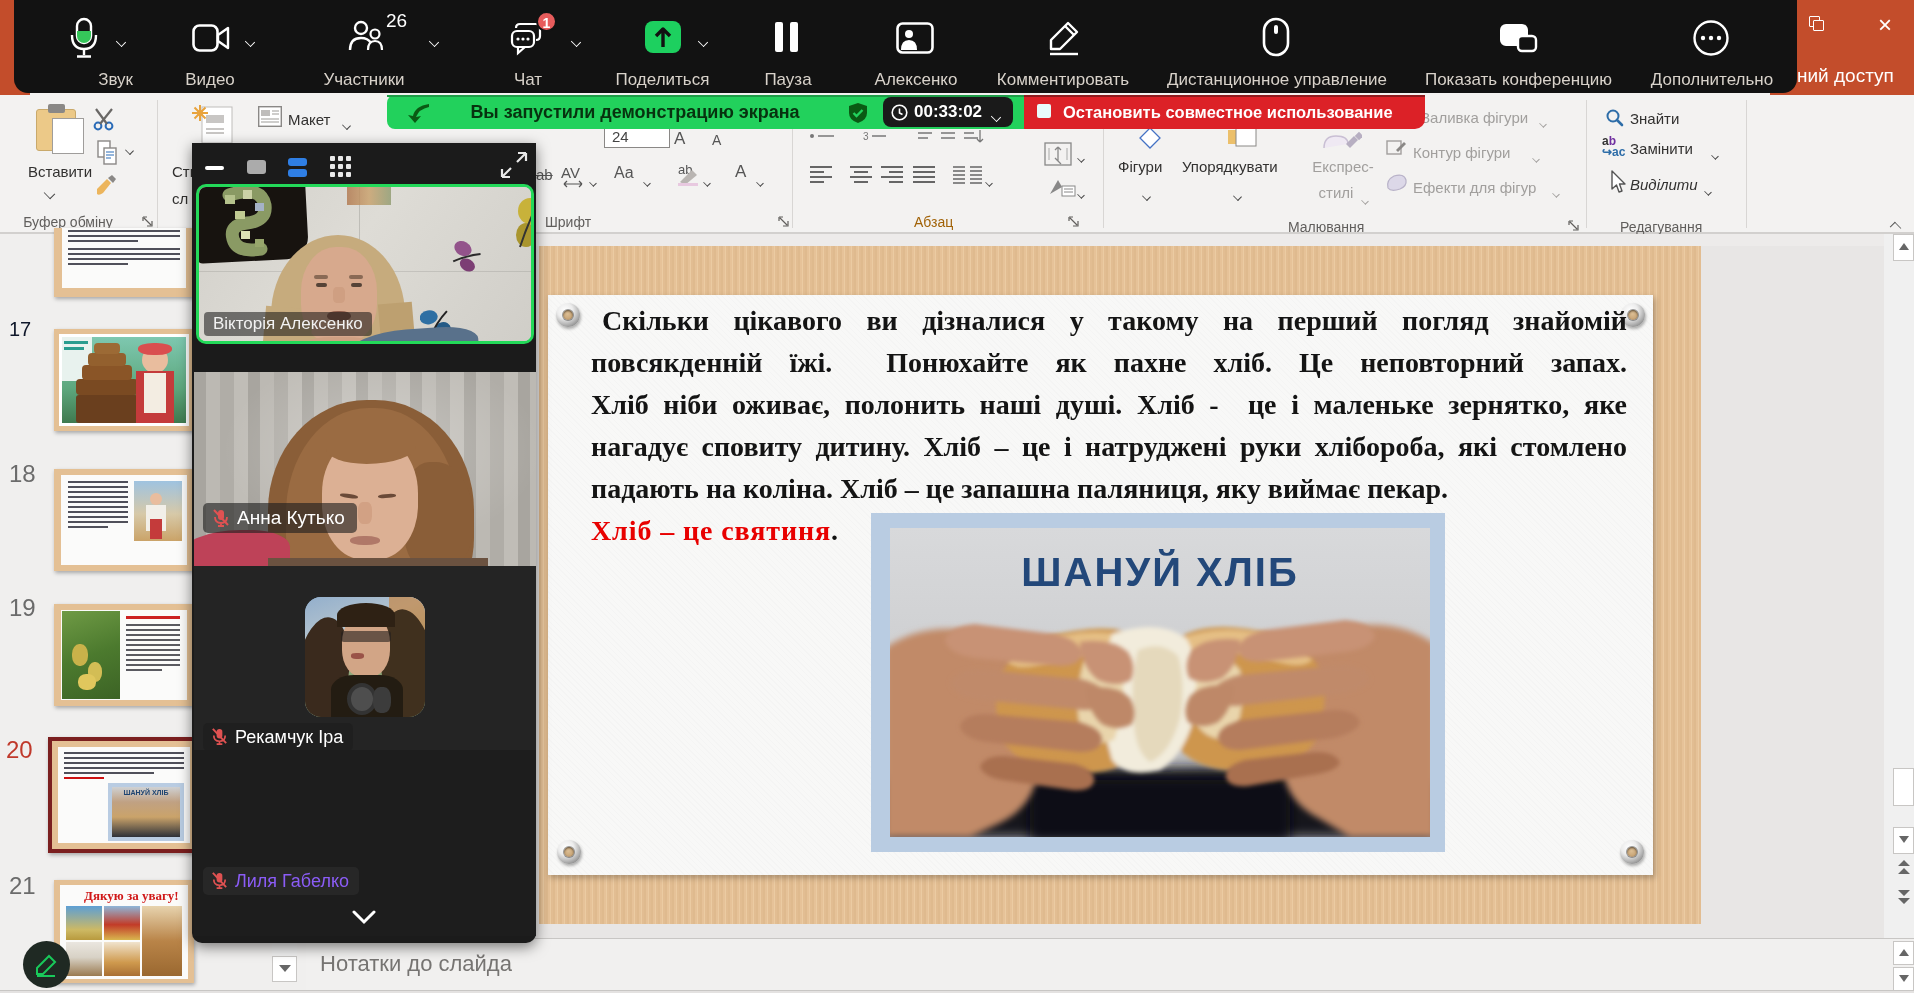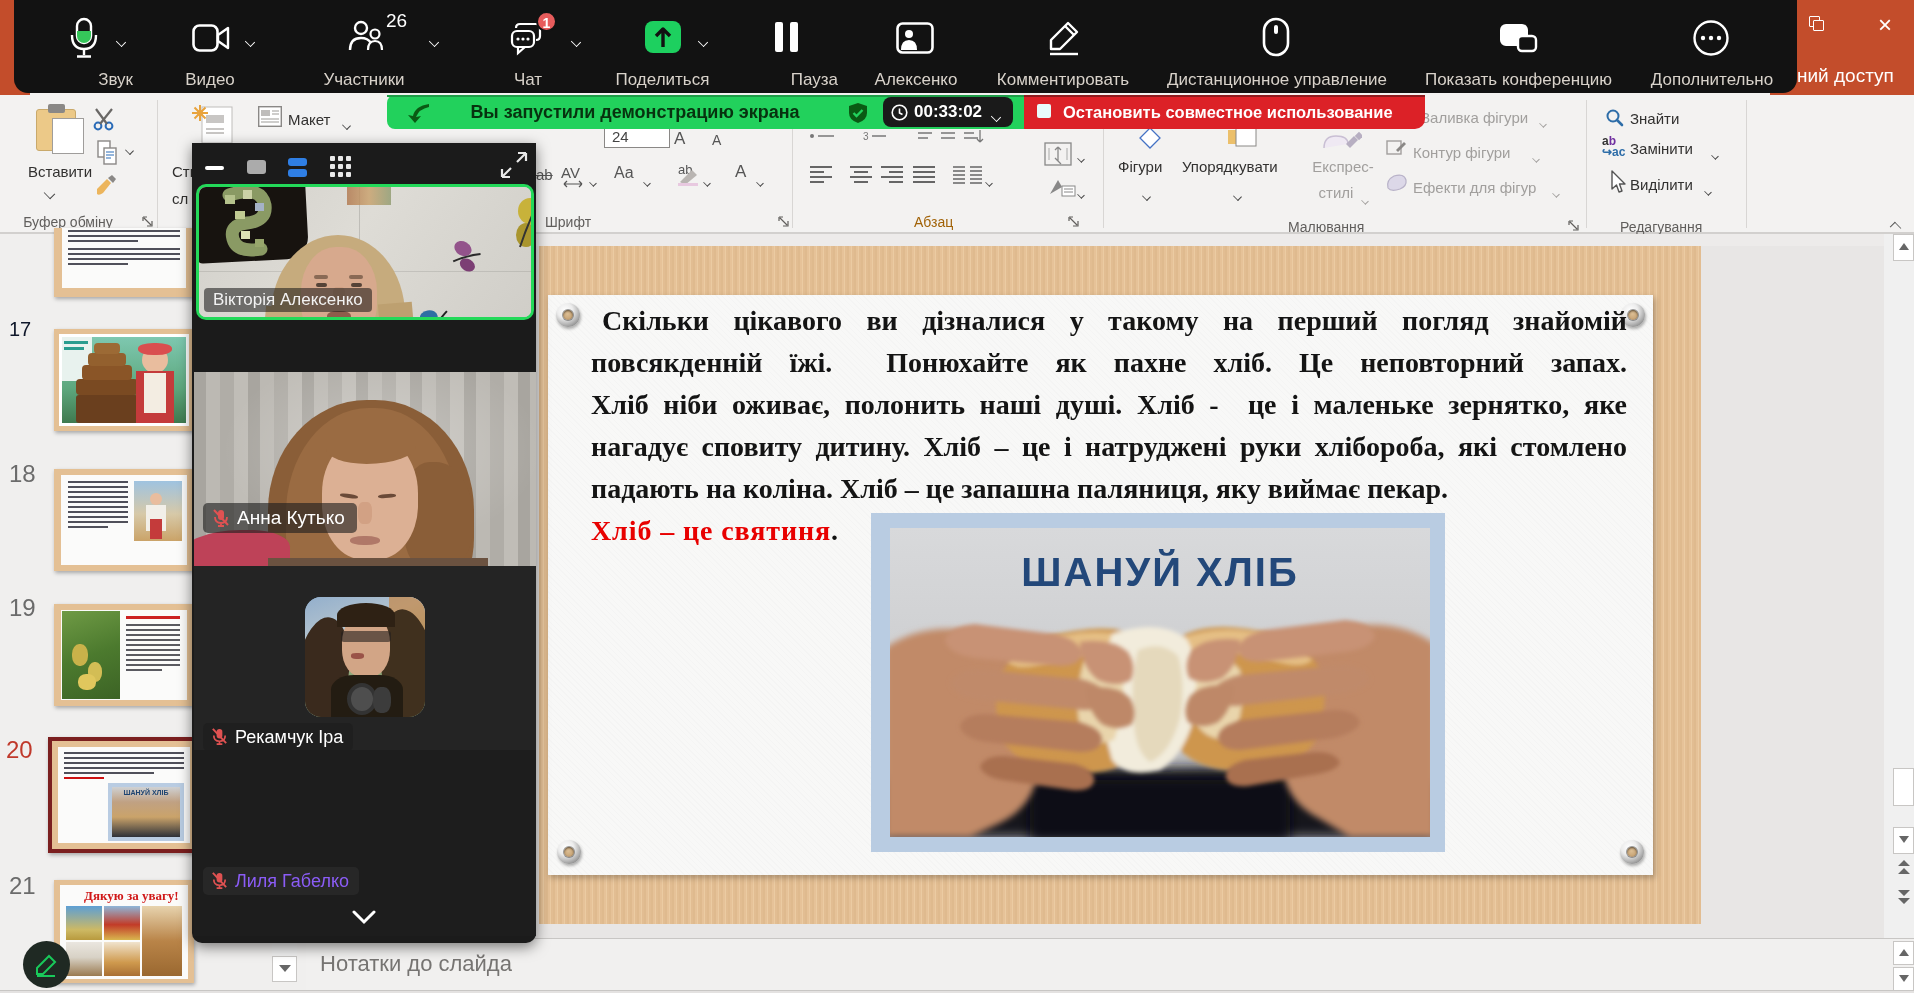--- a/index.html
+++ b/index.html
@@ -205,21 +205,21 @@
       <path d="M12 12 l5 5" stroke="#2D6DA8" stroke-width="2.6" stroke-linecap="round"></path>
     </svg>
   <div class="abs" style="left:1630px;top:110px;font-size:15px;color:#323130;">Знайти</div>
   <div class="abs" style="left:1602px;top:134px;font-size:12px;font-weight:bold;"><span style="color:#333;">a</span><span style="color:#7030A0;">b</span></div>
   <div class="abs" style="left:1602px;top:145px;font-size:12px;font-weight:bold;color:#2D6DA8;">↪ac</div>
   <div class="abs" style="left:1630px;top:140px;font-size:15px;color:#323130;">Замінити</div>
   <div class="abs" style="left:1712px;top:145px;"><span class="chev" style="width:6px;height:6px;"></span></div>
   <svg class="abs" style="left:1608px;top:170px;" width="18" height="24" viewBox="0 0 18 24">
       <path d="M4 1 L4 19 L8.5 15 L11 22 L14 21 L11.5 14 L17 14 Z" fill="#fff" stroke="#555" stroke-width="1.4" stroke-linejoin="round"></path>
     </svg>
-  <div class="abs" style="left:1630px;top:176px;font-size:15px;color:#323130;">Виділити</div>
+  <div class="abs" style="left:1630px;top:176px;font-size:15px;color:#323130;font-style:italic;">Виділити</div>
   <div class="abs" style="left:1705px;top:181px;"><span class="chev" style="width:6px;height:6px;"></span></div>
   <div class="abs" style="left:1620px;top:219px;font-size:14px;color:#605E5C;">Редагування</div>
   <div class="abs" style="left:1746px;top:100px;width:1px;height:128px;background:#D8D6D4;"></div>
   <div class="abs" style="left:1891px;top:218px;"><span class="chev" style="width:9px;height:9px;border-color:#555;transform:rotate(-135deg) scale(1,0.8);"></span></div>
 </div>
 
 <div class="abs" style="left:0;top:234px;width:1914px;height:704px;background:#E8E6E5;"></div>
 
 <div class="abs" style="left:0;top:234px;width:306px;height:756px;background:#F0EFEE;"></div>
 <div id="thumbs">
@@ -480,21 +480,21 @@
 
   <div class="abs" style="left:645px;top:21px;width:36px;height:32px;border-radius:8px;background:#1DD05F;"></div>
   <svg class="abs" style="left:653px;top:26px;" width="20" height="22" viewBox="0 0 20 22">
       <path d="M10 21 V4 M3 10 L10 3 L17 10" fill="none" stroke="#111" stroke-width="3.4" stroke-linejoin="round"></path>
     </svg>
   <div class="abs" style="left:699px;top:32px;"><span class="chev" style="border-color:#fff;width:8px;height:8px;"></span></div>
   <div class="abs" style="left:610px;top:70px;width:105px;text-align:center;font-size:17px;color:#D8D2CA;">Поделиться</div>
 
   <div class="abs" style="left:775px;top:22px;width:8px;height:30px;background:#fff;border-radius:2px;"></div>
   <div class="abs" style="left:790px;top:22px;width:8px;height:30px;background:#fff;border-radius:2px;"></div>
-  <div class="abs" style="left:738px;top:70px;width:100px;text-align:right;font-size:17px;color:#D8D2CA;">Пауза</div>
+  <div class="abs" style="left:738px;top:70px;width:100px;text-align:center;font-size:17px;color:#D8D2CA;">Пауза</div>
 
   <svg class="abs" style="left:896px;top:22px;" width="38" height="32" viewBox="0 0 38 32">
     <rect x="1.5" y="1.5" width="35" height="29" rx="5" fill="none" stroke="#fff" stroke-width="2.6"></rect>
     <circle cx="13" cy="12" r="4" fill="#fff"></circle>
     <path d="M5 28 Q5 18 13 18 Q21 18 21 28" fill="#fff"></path>
   </svg>
   <div class="abs" style="left:866px;top:70px;width:100px;text-align:center;font-size:17px;color:#D8D2CA;">Алексенко</div>
 
   <svg class="abs" style="left:1046px;top:18px;" width="36" height="38" viewBox="0 0 36 38">
     <path d="M22 5 L31 14 L14 31 L5 31 L5 22 Z" fill="none" stroke="#fff" stroke-width="2.4" stroke-linejoin="round"></path>
@@ -563,21 +563,21 @@
         <rect x="0" y="16" width="5" height="5" rx="1"></rect>
         <rect x="8" y="16" width="5" height="5" rx="1"></rect>
         <rect x="16" y="16" width="5" height="5" rx="1"></rect>
       </g>
   </svg>
   <svg class="abs" style="left:308px;top:8px;" width="28" height="28" viewBox="0 0 28 28">
     <path d="M17 11 L26 2 M26 2 H18 M26 2 V10" stroke="#E8E8E8" stroke-width="2.2" fill="none"></path>
     <path d="M11 17 L2 26 M2 26 H10 M2 26 V18" stroke="#E8E8E8" stroke-width="2.2" fill="none"></path>
   </svg>
 
-  <div class="abs" style="left:4px;top:41px;width:338px;height:136px;border:3px solid #23D959;border-radius:10px;overflow:hidden;background:#D8D6D0;">
+  <div class="abs" style="left:4px;top:41px;width:338px;height:160px;border:3px solid #23D959;border-radius:10px;overflow:hidden;background:#D8D6D0;">
     <div class="abs" style="left:0;top:0;width:100%;height:100%;background:linear-gradient(125deg,#D2D0CA 0%,#DEDCD6 45%,#D0CEC8 100%);"></div>
     <div class="abs" style="left:160px;top:0;width:1px;height:100%;background:rgba(120,120,115,0.3);"></div>
     <div class="abs" style="left:0;top:84px;width:100%;height:1px;background:rgba(120,120,115,0.22);"></div>
 
     <div class="abs" style="left:-4px;top:-8px;width:112px;height:82px;background:#17130F;border-radius:0 0 22px 6px;transform:rotate(-3deg);"></div>
     <svg class="abs" style="left:0px;top:-4px;" width="104" height="74" viewBox="0 0 104 74">
       <path d="M30 12 Q62 2 66 22 Q68 38 48 40 Q30 42 34 56 Q38 70 62 66" fill="none" stroke="#8A9A64" stroke-width="13" stroke-linecap="round"></path>
       <rect x="26" y="12" width="10" height="9" fill="#B5C28C"></rect>
         <rect x="44" y="7" width="9" height="9" fill="#CBD2A6"></rect>
       <rect x="56" y="20" width="9" height="8" fill="#A5B2C6"></rect>

